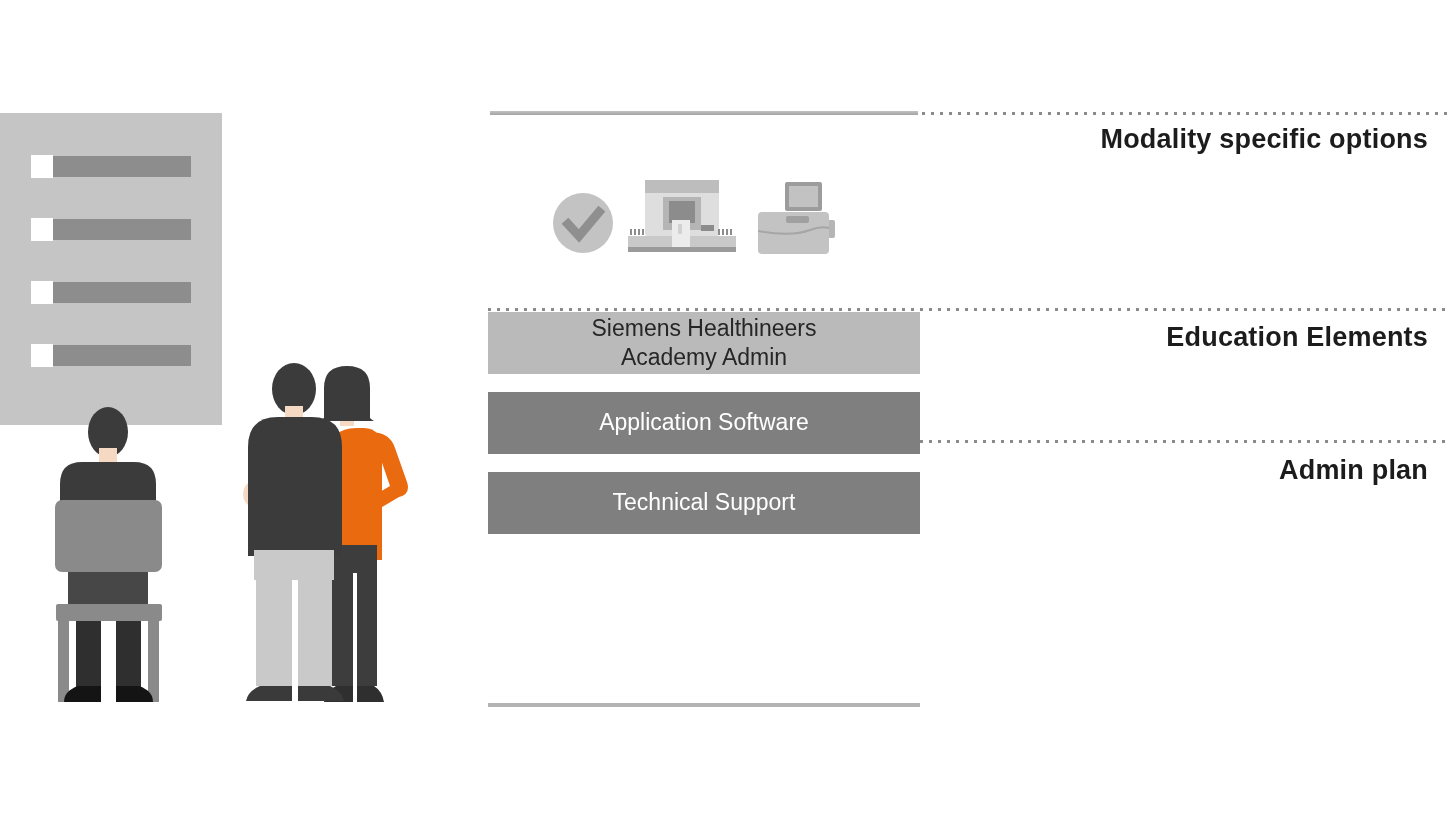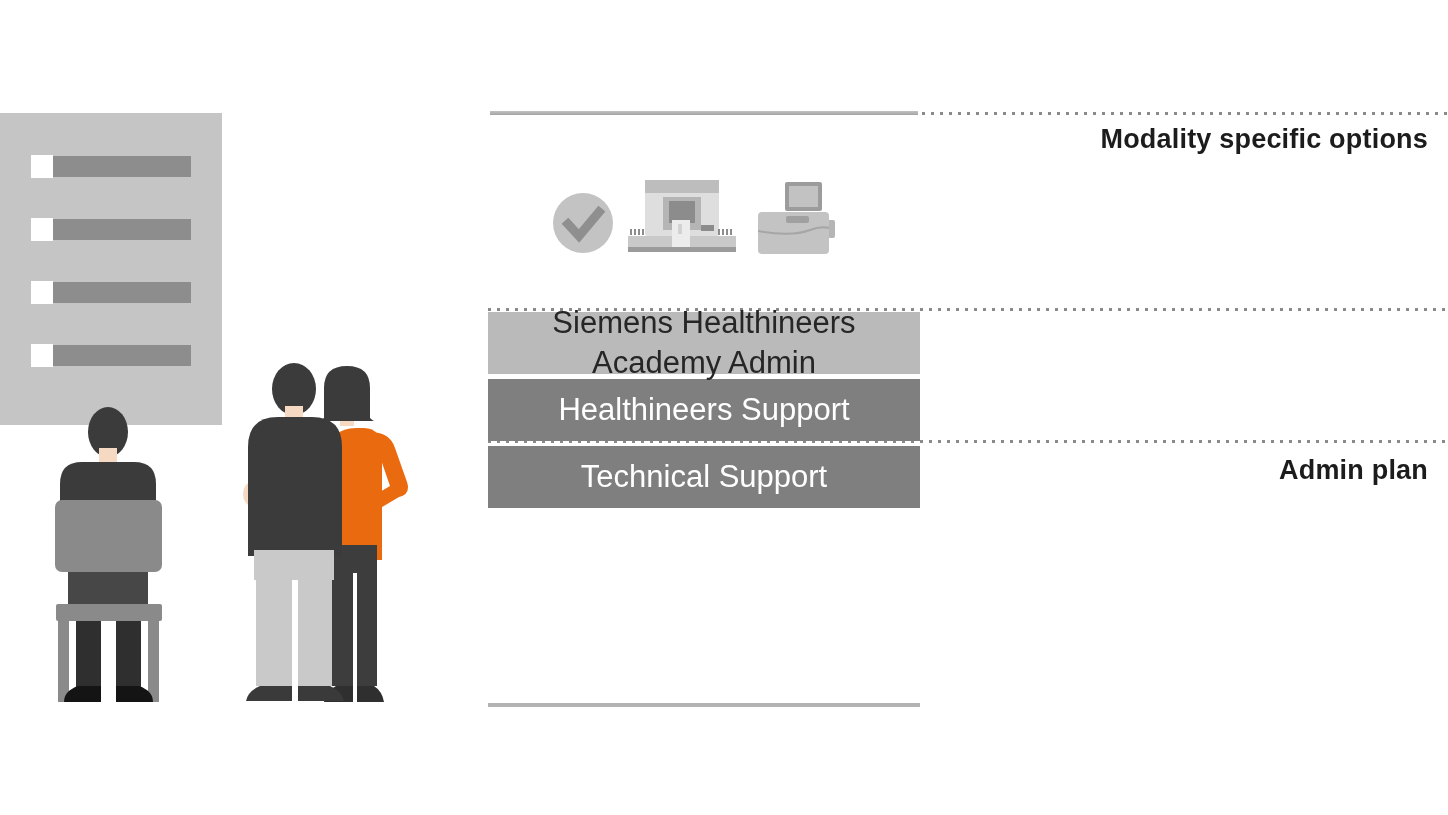--- a/index.html
+++ b/index.html
@@ -32,23 +32,23 @@
     position:absolute; right:20px; width:600px; text-align:right;
     font-size:27px; font-weight:700; color:#1c1c1c; letter-spacing:0.2px;
   }
   .lbl-modality  { top:124px; }
   .lbl-education { top:322px; }
   .lbl-core      { top:455px; }
 
   
   .stack { position:absolute; left:488px; top:312px; width:432px; }
   .plan-box {
-    width:432px; height:62px; margin-bottom:5px;
+    width:432px; height:62px; margin-bottom:18px;
     display:flex; align-items:center; justify-content:center;
-    font-size:31px; text-align:center; white-space:pre-line; line-height:1.28;
+    font-size:23px; text-align:center; white-space:pre-line; line-height:1.28;
   }
   .tier-medium { background:#bababa; color:#262626; }
   .tier-dark   { background:#7f7f7f; color:#ffffff; }
   .tier-light  { background:#e7e7e7; color:#262626; }
 
   
   .icon { position:absolute; }
   .icon-check    { left:552px; top:192px; }
   .icon-scanner  { left:626px; top:180px; }
   .icon-printer  { left:758px; top:182px; }
@@ -123,20 +123,21 @@
     </g>
   </svg>
 
   <div class="rule-solid"></div>
   <div class="dotted dotted-top"></div>
   <div class="dotted dotted-mid1"></div>
   <div class="dotted dotted-mid2"></div>
   <div class="baseline"></div>
 
   <div class="section-label lbl-modality">Modality specific options</div>
+  <div class="section-label lbl-education">Education Elements</div>
   <div class="section-label lbl-core">Admin plan</div>
 
   <svg class="icon icon-check" width="62" height="62" viewBox="0 0 62 62">
     <circle cx="31" cy="31" r="30" fill="#c3c3c3"></circle>
     <path d="M16 32 L27 44 L47 20" fill="none" stroke="#8f8f8f" stroke-width="9" stroke-linecap="square"></path>
   </svg>
 
   <svg class="icon icon-scanner" width="112" height="74" viewBox="0 0 112 74">
     <rect x="19" y="0" width="74" height="56" rx="2" fill="#dedede"></rect>
     <rect x="19" y="0" width="74" height="13" fill="#bdbdbd"></rect>
@@ -167,20 +168,20 @@
     <rect x="28" y="34" width="23" height="7" rx="2" fill="#a0a0a0"></rect>
     <path d="M0,49 Q34,55 52,48 Q62,44 71,46" fill="none" stroke="#a6a6a6" stroke-width="2"></path>
   </svg>
 
   <div class="stack">
     <div class="plan-box tier-medium">
       <span>Siemens Healthineers
 Academy Admin</span>
     </div>
     <div class="plan-box tier-dark">
-      <span>Healthineers Support</span>
+      <span>Application Software</span>
     </div>
     <div class="plan-box tier-dark">
       <span>Technical Support</span>
     </div>
   </div>
 
 </div>
 
 </body></html>

